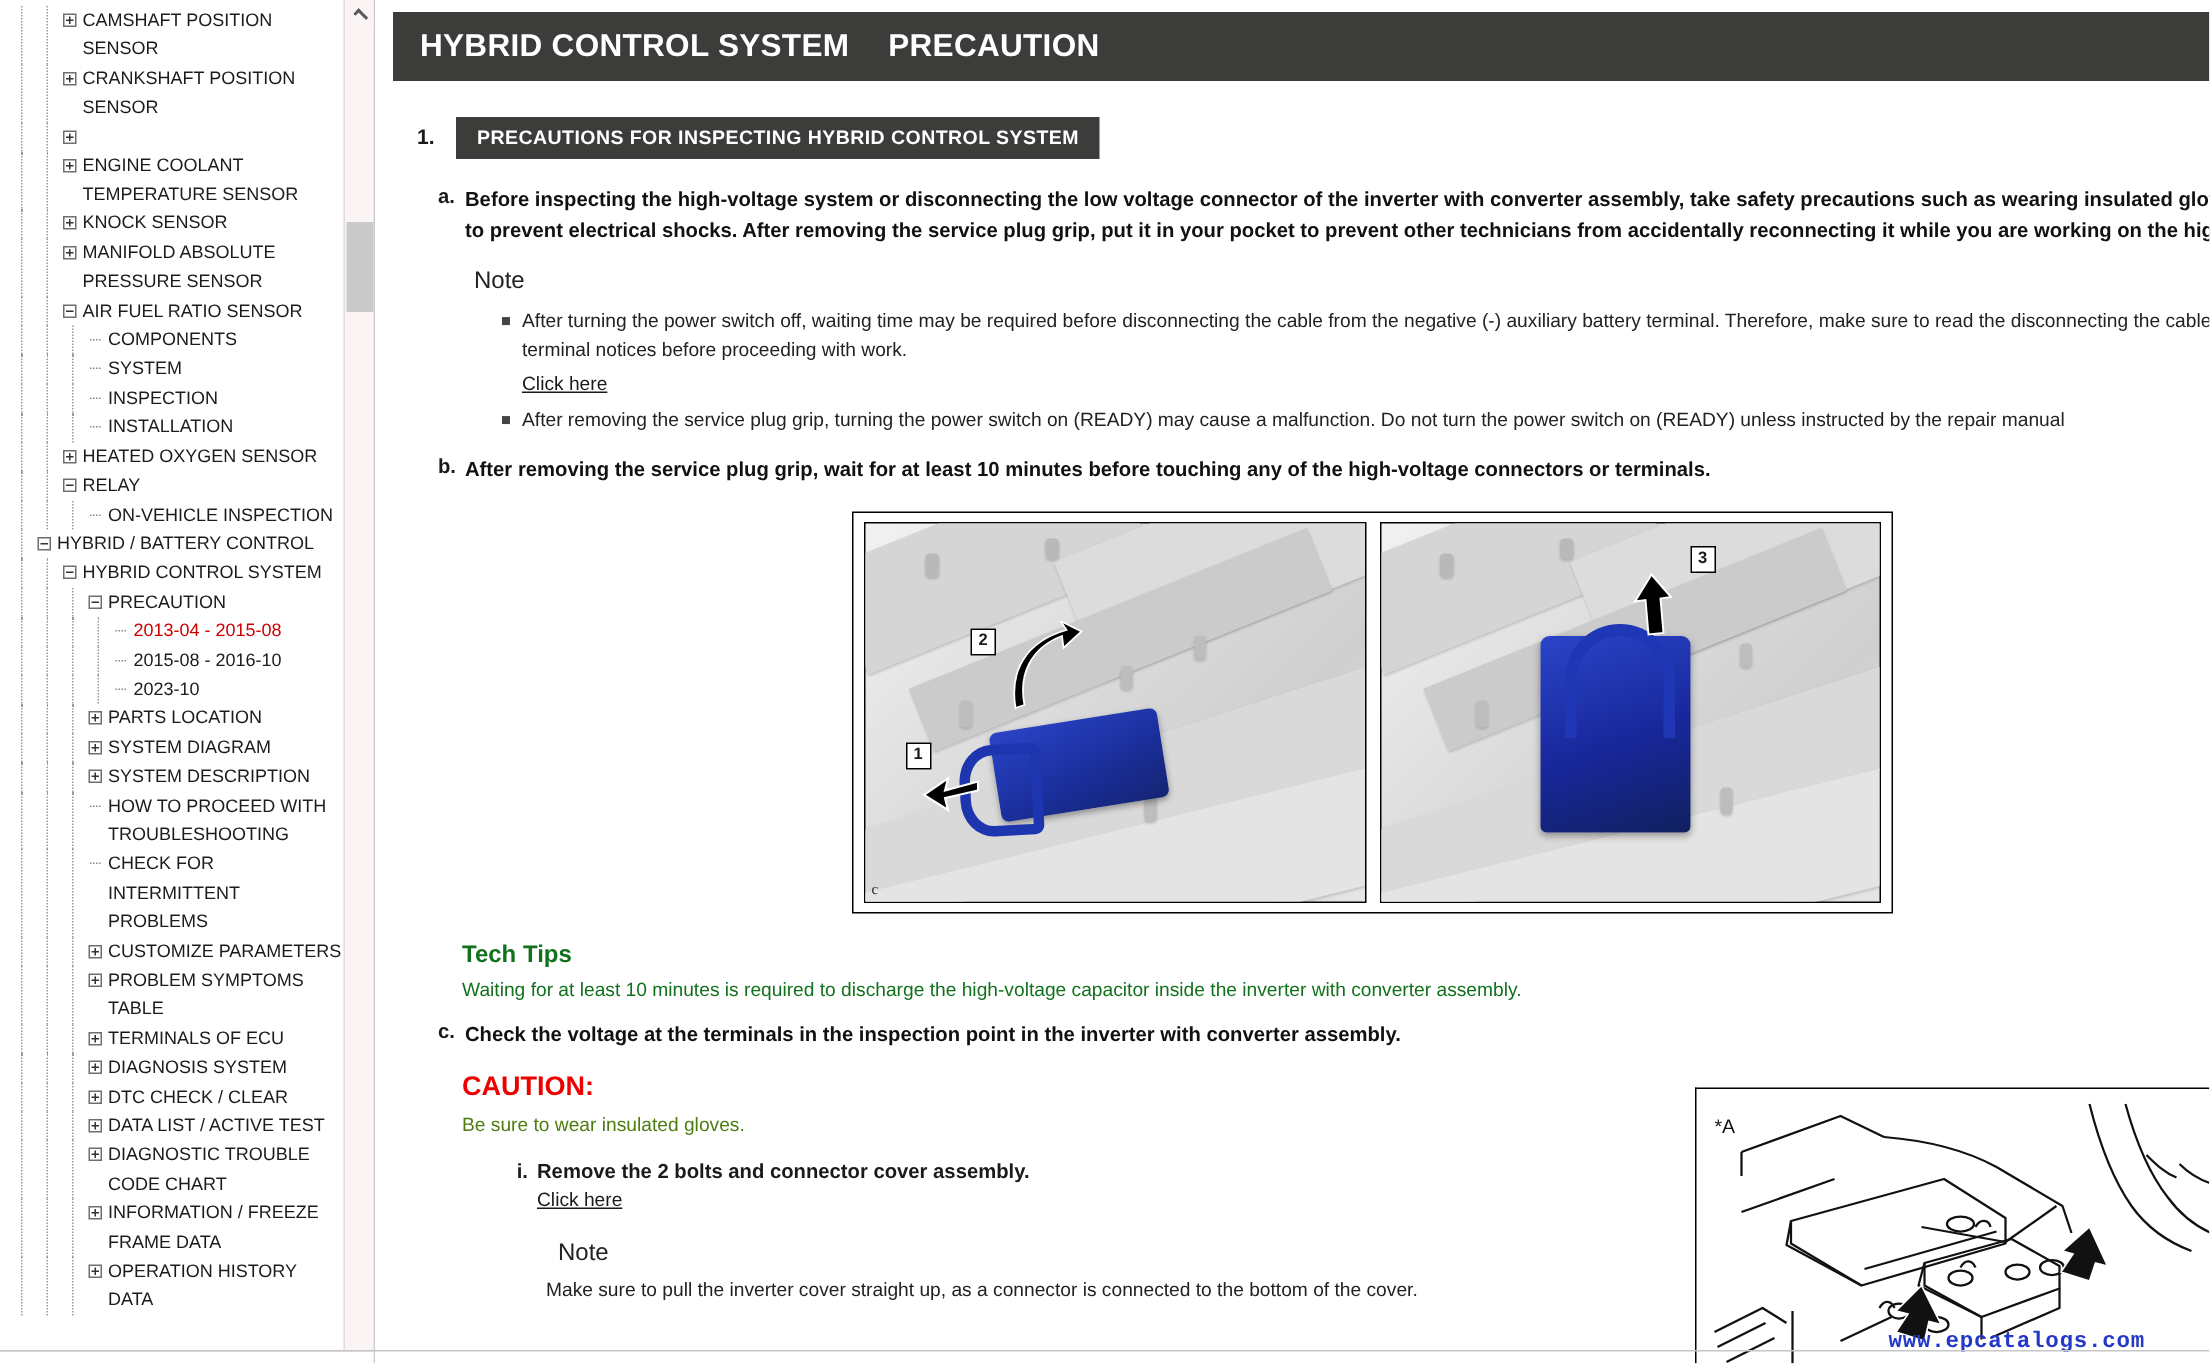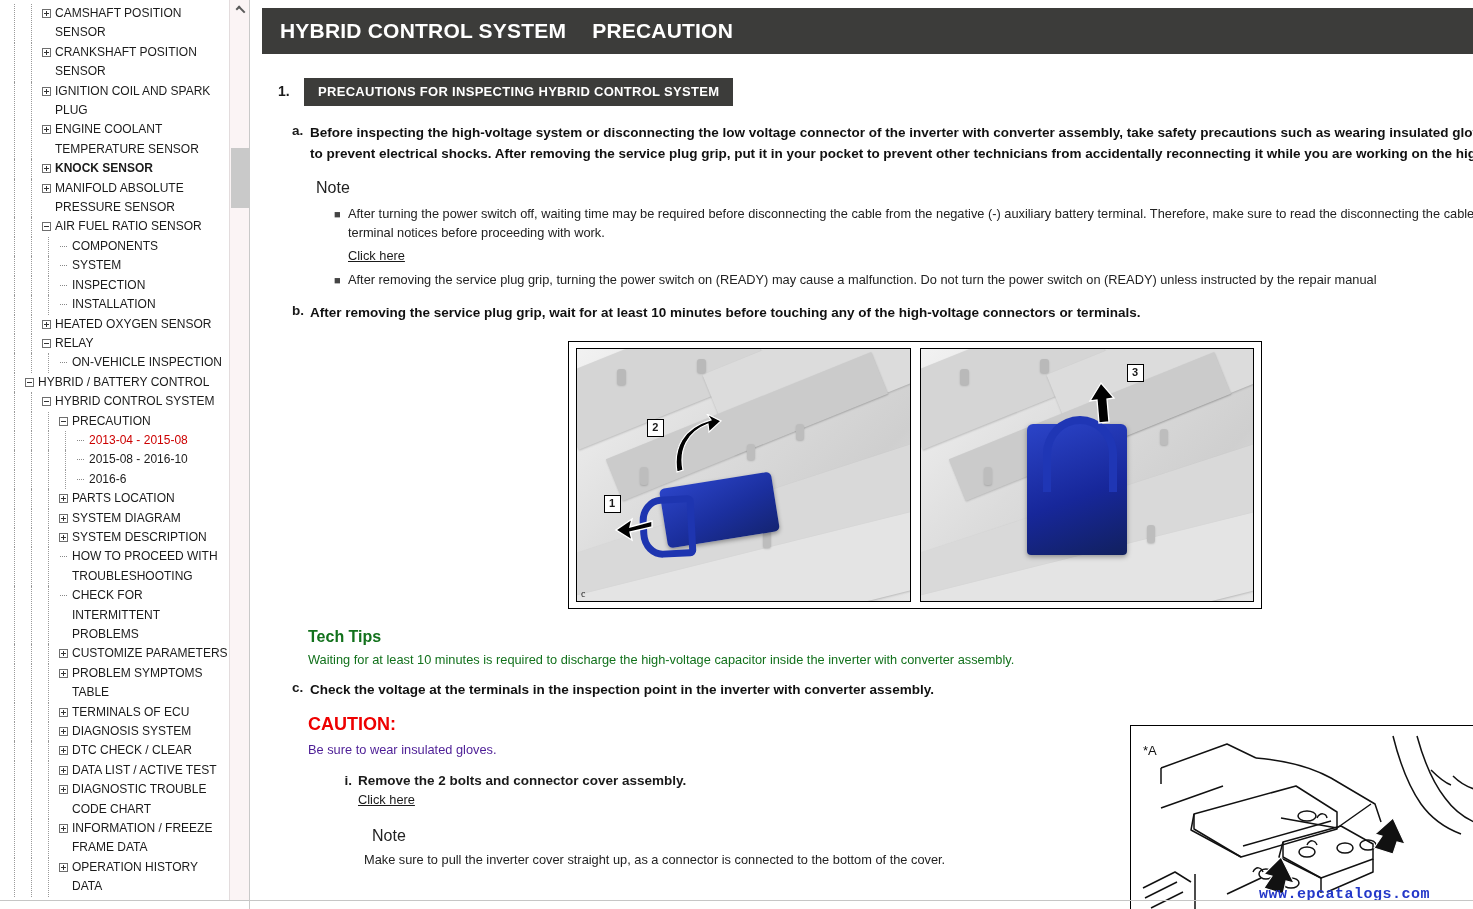--- a/index.html
+++ b/index.html
@@ -333,21 +333,21 @@
   }
   .caution-h {
     margin: 14px 0 0 50px;
     font-size: 18px;
     font-weight: bold;
     color: #ee0000;
   }
   .caution-t {
     margin: 7px 0 0 50px;
     font-size: 12.8px;
-    color: #4c1d95;
+    color: #4d7c0f;
   }
   .lvl-i {
     display: flex;
     margin: 16px 0 0 80px;
   }
   .lvl-i .mk {
     flex: 0 0 20px;
     font-size: 13.5px;
     font-weight: bold;
     text-align: right;
@@ -420,35 +420,34 @@
           <div class="rail" style="left: 31px;"></div>
           <div style="flex: 0 0 42px;"></div>
           <span class="toggle plus"></span>
           <span class="lbl" style="max-width: 179px;">CRANKSHAFT POSITION SENSOR</span>
         </div>
         <div class="node">
           <div class="rail" style="left: 14px;"></div>
           <div class="rail" style="left: 31px;"></div>
           <div style="flex: 0 0 42px;"></div>
           <span class="toggle plus"></span>
-          <span class="lbl" style="max-width: 179px;">IGNITION COIL AND SPARK PLUG</span>
         </div>
         <div class="node">
           <div class="rail" style="left: 14px;"></div>
           <div class="rail" style="left: 31px;"></div>
           <div style="flex: 0 0 42px;"></div>
           <span class="toggle plus"></span>
           <span class="lbl" style="max-width: 179px;">ENGINE COOLANT TEMPERATURE SENSOR</span>
         </div>
         <div class="node">
           <div class="rail" style="left: 14px;"></div>
           <div class="rail" style="left: 31px;"></div>
           <div style="flex: 0 0 42px;"></div>
           <span class="toggle plus"></span>
-          <span class="lbl" style="max-width: 179px; font-weight: bold;">KNOCK SENSOR</span>
+          <span class="lbl" style="max-width: 179px;">KNOCK SENSOR</span>
         </div>
         <div class="node">
           <div class="rail" style="left: 14px;"></div>
           <div class="rail" style="left: 31px;"></div>
           <div style="flex: 0 0 42px;"></div>
           <span class="toggle plus"></span>
           <span class="lbl" style="max-width: 179px;">MANIFOLD ABSOLUTE PRESSURE SENSOR</span>
         </div>
         <div class="node">
           <div class="rail" style="left: 14px;"></div>
@@ -550,21 +549,21 @@
           <span class="dash"></span>
           <span class="lbl" style="max-width: 145px; text-align: center;">2015-08 - 2016-10</span>
         </div>
         <div class="node">
           <div class="rail" style="left: 14px;"></div>
           <div class="rail" style="left: 31px;"></div>
           <div class="rail" style="left: 48px;"></div>
           <div class="rail" style="left: 65px;"></div>
           <div style="flex: 0 0 76px;"></div>
           <span class="dash"></span>
-          <span class="lbl" style="max-width: 145px;">2016-6</span>
+          <span class="lbl" style="max-width: 145px;">2023-10</span>
         </div>
         <div class="node">
           <div class="rail" style="left: 14px;"></div>
           <div class="rail" style="left: 31px;"></div>
           <div class="rail" style="left: 48px;"></div>
           <div style="flex: 0 0 59px;"></div>
           <span class="toggle plus"></span>
           <span class="lbl" style="max-width: 162px;">PARTS LOCATION</span>
         </div>
         <div class="node">

